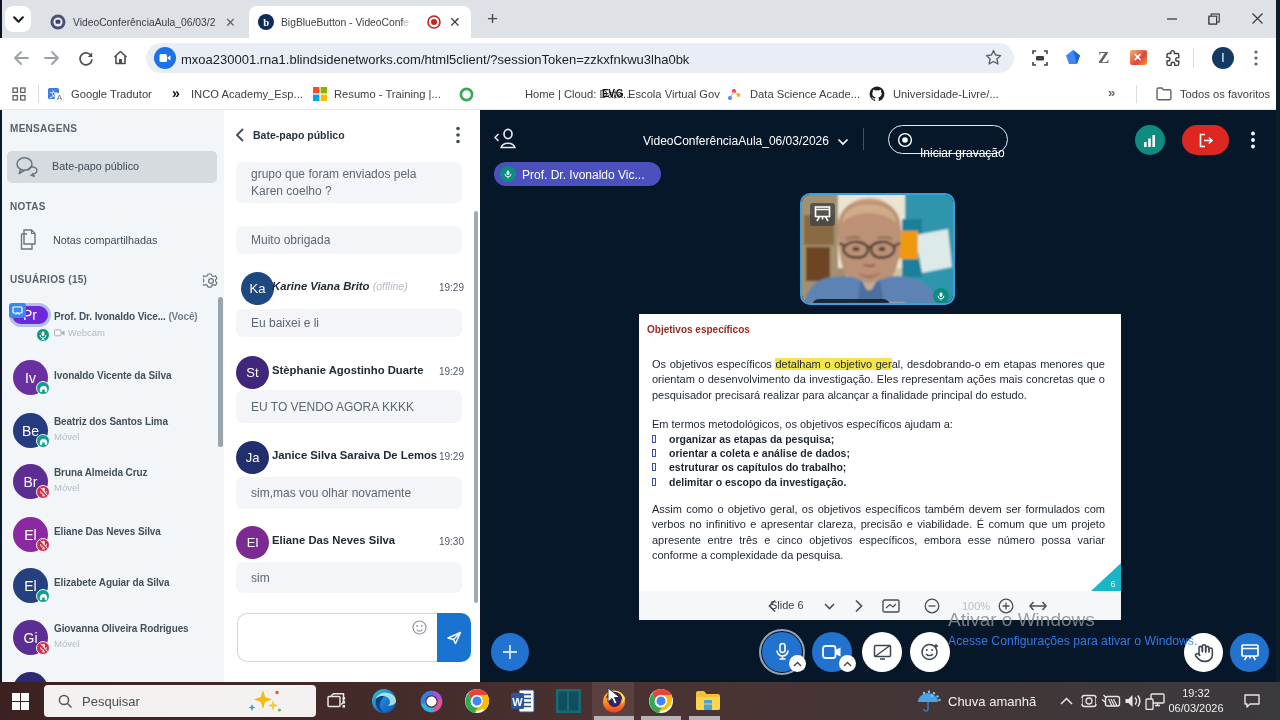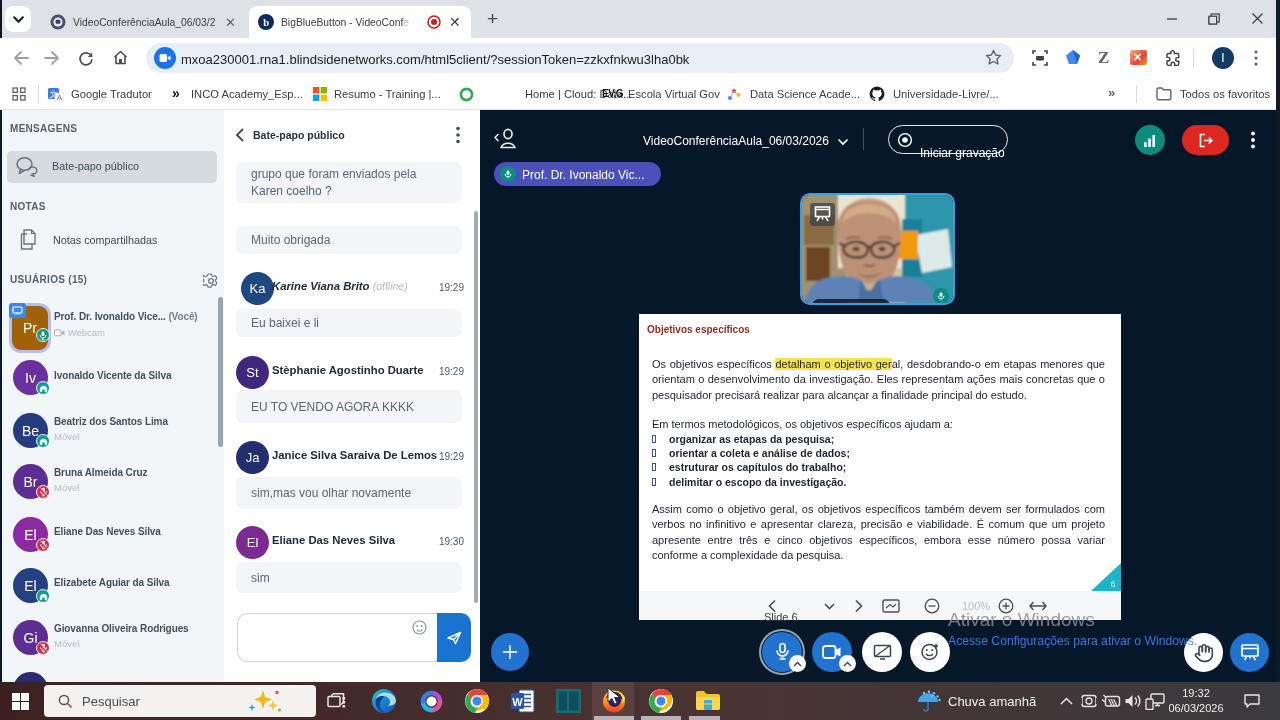--- a/index.html
+++ b/index.html
@@ -205,21 +205,21 @@
       <path d="M13.5 2 V5.5 H17" fill="none" stroke="#6b7580" stroke-width="1.2"></path>
       <path d="M3.5 6 H9 M3.5 6 V21 H14 V16" fill="none" stroke="#6b7580" stroke-width="1.4"></path>
     </svg>
     <div class="abs itemtext" style="left:53px;top:234px;">Notas compartilhadas</div>
     <div class="abs sechdr" style="left:10px;top:274px;">USUÁRIOS (15)</div>
     <svg class="abs" width="16" height="16" viewBox="0 0 16 16" style="left:203px;top:273px;">
       <path d="M8 1 l1.2 2 1.1 0.45 2.2 -0.7 1.4 2.4 -1.4 1.8 0 1.2 1.4 1.8 -1.4 2.4 -2.2 -0.7 -1.1 0.45 -1.2 2 -2.8 0 -1.2 -2 -1.1 -0.45 -2.2 0.7 -1.4 -2.4 1.4 -1.8 0 -1.2 -1.4 -1.8 1.4 -2.4 2.2 0.7 1.1 -0.45 1.2 -2 Z" fill="none" stroke="#6b7580" stroke-width="1.2"></path>
       <circle cx="8" cy="8" r="2.4" fill="none" stroke="#6b7580" stroke-width="1.2"></circle>
     </svg>
 
-    <div class="abs" style="left:12px;top:306px;width:36px;height:44px;border-radius:9px;background:#a16207;box-shadow:0 0 0 3px #b7c0ea;color:#fff;font-size:14px;display:flex;align-items:center;justify-content:center;">Pr</div>
+    <div class="abs" style="left:12px;top:306px;width:36px;height:18px;border-radius:9px;background:#6d28d9;box-shadow:0 0 0 3px #b7c0ea;color:#fff;font-size:14px;display:flex;align-items:center;justify-content:center;">Pr</div>
     <div class="abs" style="left:9px;top:303px;width:17px;height:15px;border-radius:3px;background:#3d87e8;display:flex;align-items:center;justify-content:center;">
       <svg width="11" height="10" viewBox="0 0 11 10">
         <rect x="1" y="1" width="9" height="6" rx="1" fill="none" stroke="#fff" stroke-width="1.2"></rect>
         <path d="M3.5 9 L5.5 6.5 L7.5 9" stroke="#fff" stroke-width="1" fill="none"></path>
       </svg>
     </div>
     <div class="abs badge" style="left:36px;top:328px;background:#18977d;">
       <svg width="8" height="9" viewBox="0 0 8 9">
         <rect x="2.6" y="0.5" width="2.8" height="4.6" rx="1.4" fill="#fff"></rect>
         <path d="M1 4 a3 3 0 0 0 6 0 M4 7 V8.6 M2.5 8.6 H5.5" stroke="#fff" stroke-width="0.9" fill="none"></path>
@@ -451,21 +451,21 @@
       <span class="sq"></span><b>delimitar o escopo da investigação.</b>
     </div>
     <svg class="abs" width="30" height="28" viewBox="0 0 30 28" style="left:611px;top:453px;">
       <path d="M30 0 L30 28 L0 28 Z" fill="#19b6c9"></path>
       <text x="22" y="24" font-size="9" fill="#e8f8fa" text-anchor="middle" font-family="Liberation Sans">6</text>
     </svg>
 
     <svg class="abs" width="10" height="14" viewBox="0 0 10 14" style="left:287px;top:489px;">
       <path d="M8 1.5 L2.5 7 L8 12.5" fill="none" stroke="#4a5058" stroke-width="1.7"></path>
     </svg>
-    <div class="abs" style="left:284px;top:489px;font-size:11px;color:#3a414a;margin-top:12px;">Slide 6</div>
+    <div class="abs" style="left:290px;top:489px;font-size:11px;color:#3a414a;">Slide 6</div>
     <svg class="abs" width="11" height="7" viewBox="0 0 11 7" style="left:344px;top:493px;">
       <path d="M1 1 L5.5 5.5 L10 1" fill="none" stroke="#4a5058" stroke-width="1.6"></path>
     </svg>
     <svg class="abs" width="10" height="14" viewBox="0 0 10 14" style="left:374px;top:489px;">
       <path d="M2 1.5 L7.5 7 L2 12.5" fill="none" stroke="#4a5058" stroke-width="1.7"></path>
     </svg>
     <svg class="abs" width="18" height="14" viewBox="0 0 18 14" style="left:402px;top:489px;">
       <rect x="1" y="1" width="16" height="12" rx="1.5" fill="none" stroke="#4a5058" stroke-width="1.4"></rect>
       <path d="M4 9 L8 5.5 L11 8 L14 5" fill="none" stroke="#4a5058" stroke-width="1.2"></path>
     </svg>

